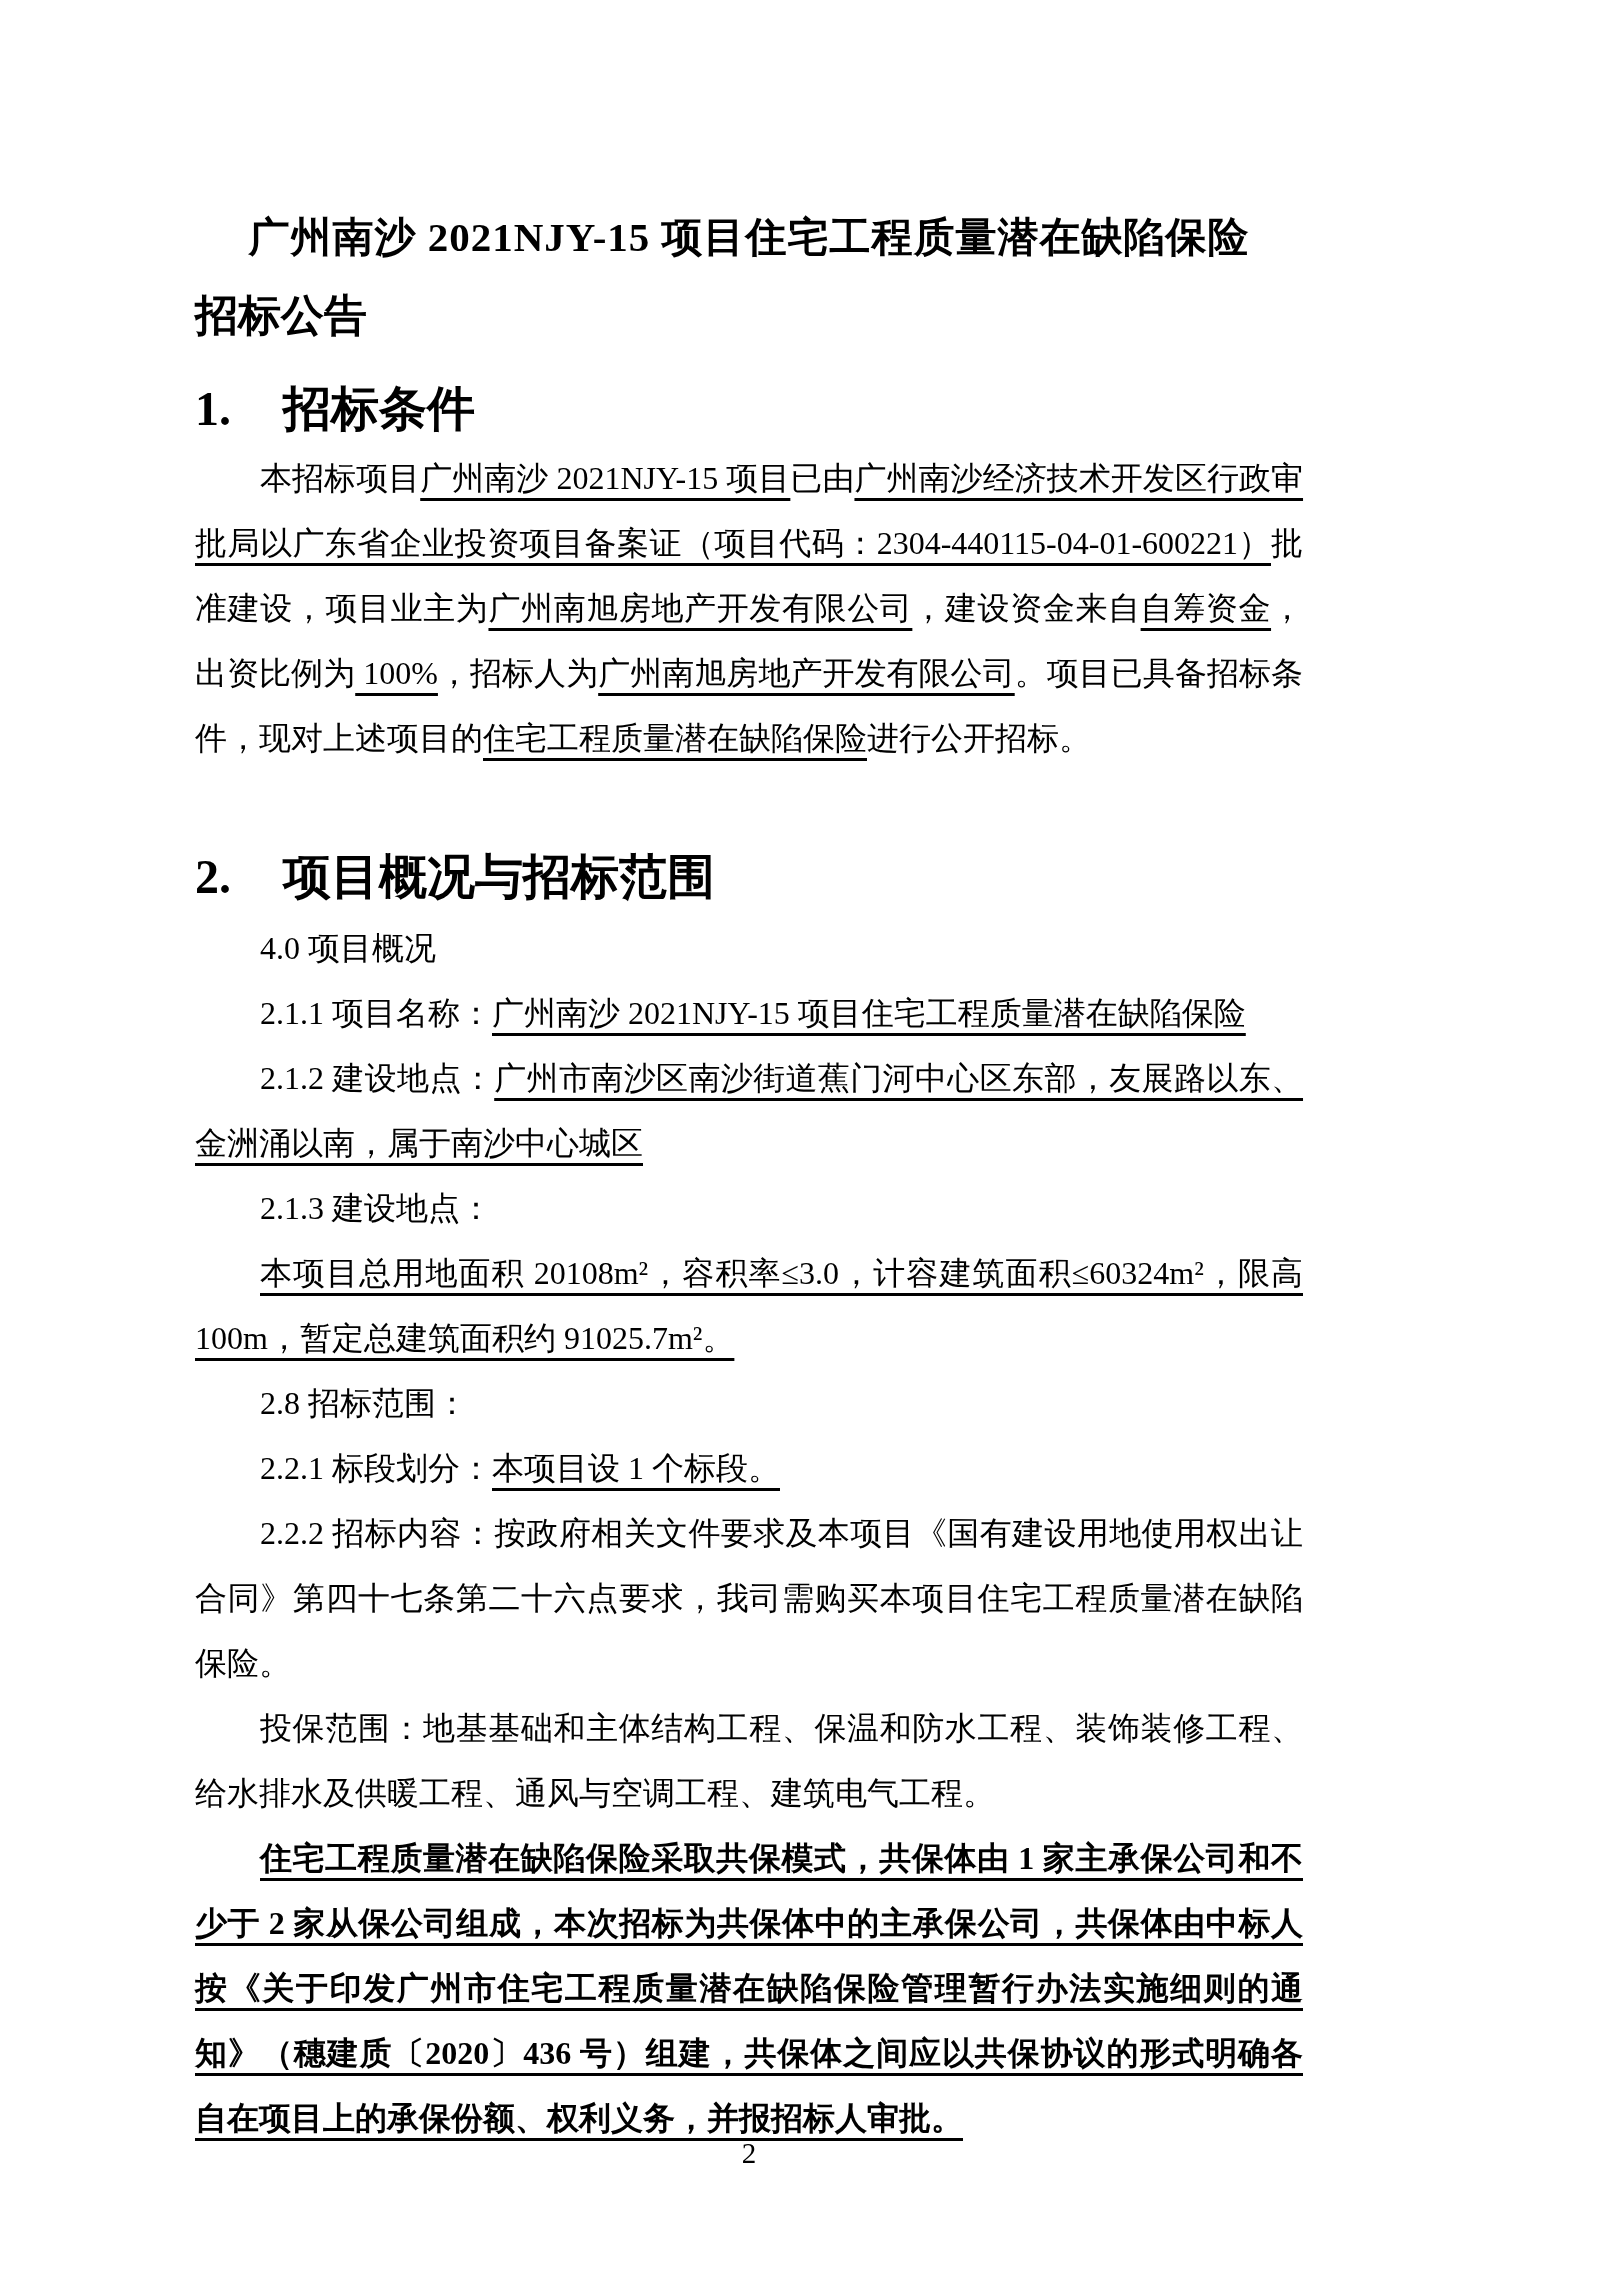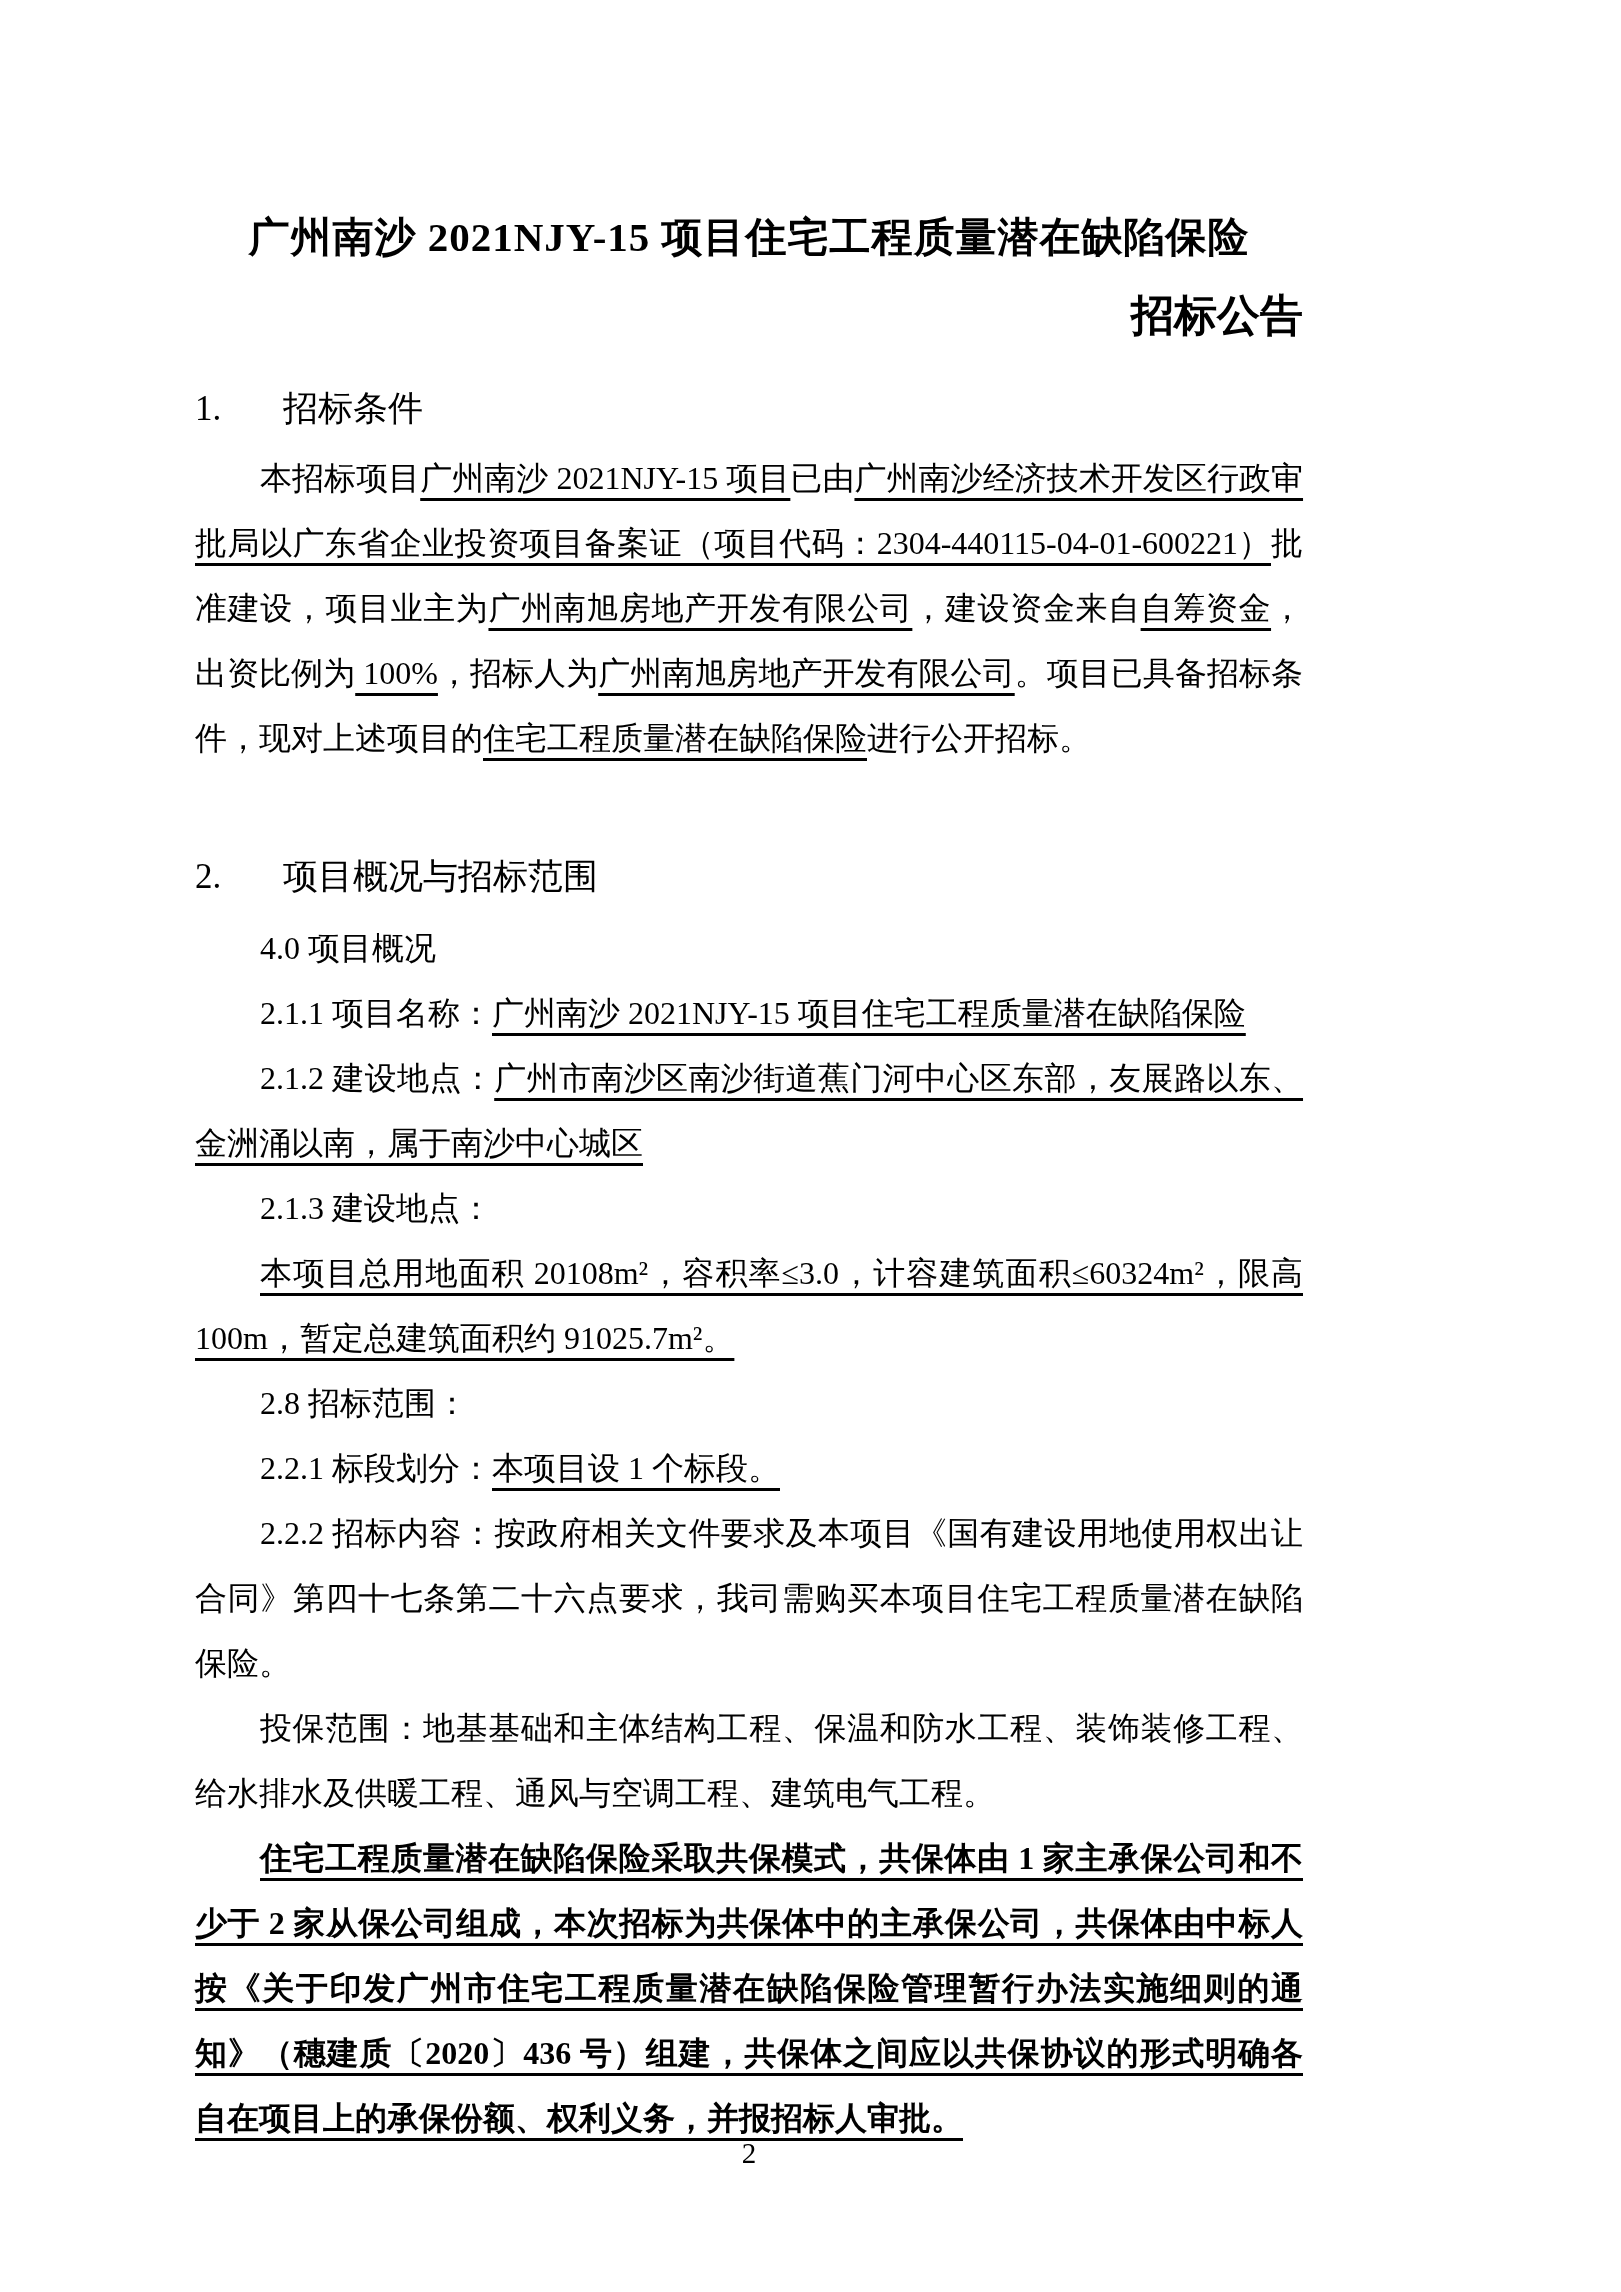--- a/index.html
+++ b/index.html
@@ -19,28 +19,28 @@
   .doc-title {
     margin-top: 214px;
     text-align: center;
     font-weight: bold;
     font-size: 41px;
     line-height: 47px;
     letter-spacing: 1px;
   }
   .doc-subtitle {
     margin-top: 31px;
-    text-align: right;
+    text-align: left;
     font-weight: bold;
     font-size: 43px;
     line-height: 47px;
   }
   .sec-h {
-    font-size: 35px;
-    font-weight: normal;
+    font-size: 48px;
+    font-weight: bold;
     line-height: 55px;
   }
   .sec-h .num {
     display: inline-block;
     min-width: 88px;
   }
   .sec-h-1 { margin-top: 42px; }
   .sec-h-2 { margin-top: 78px; }
   .body {
     font-size: 32px;

